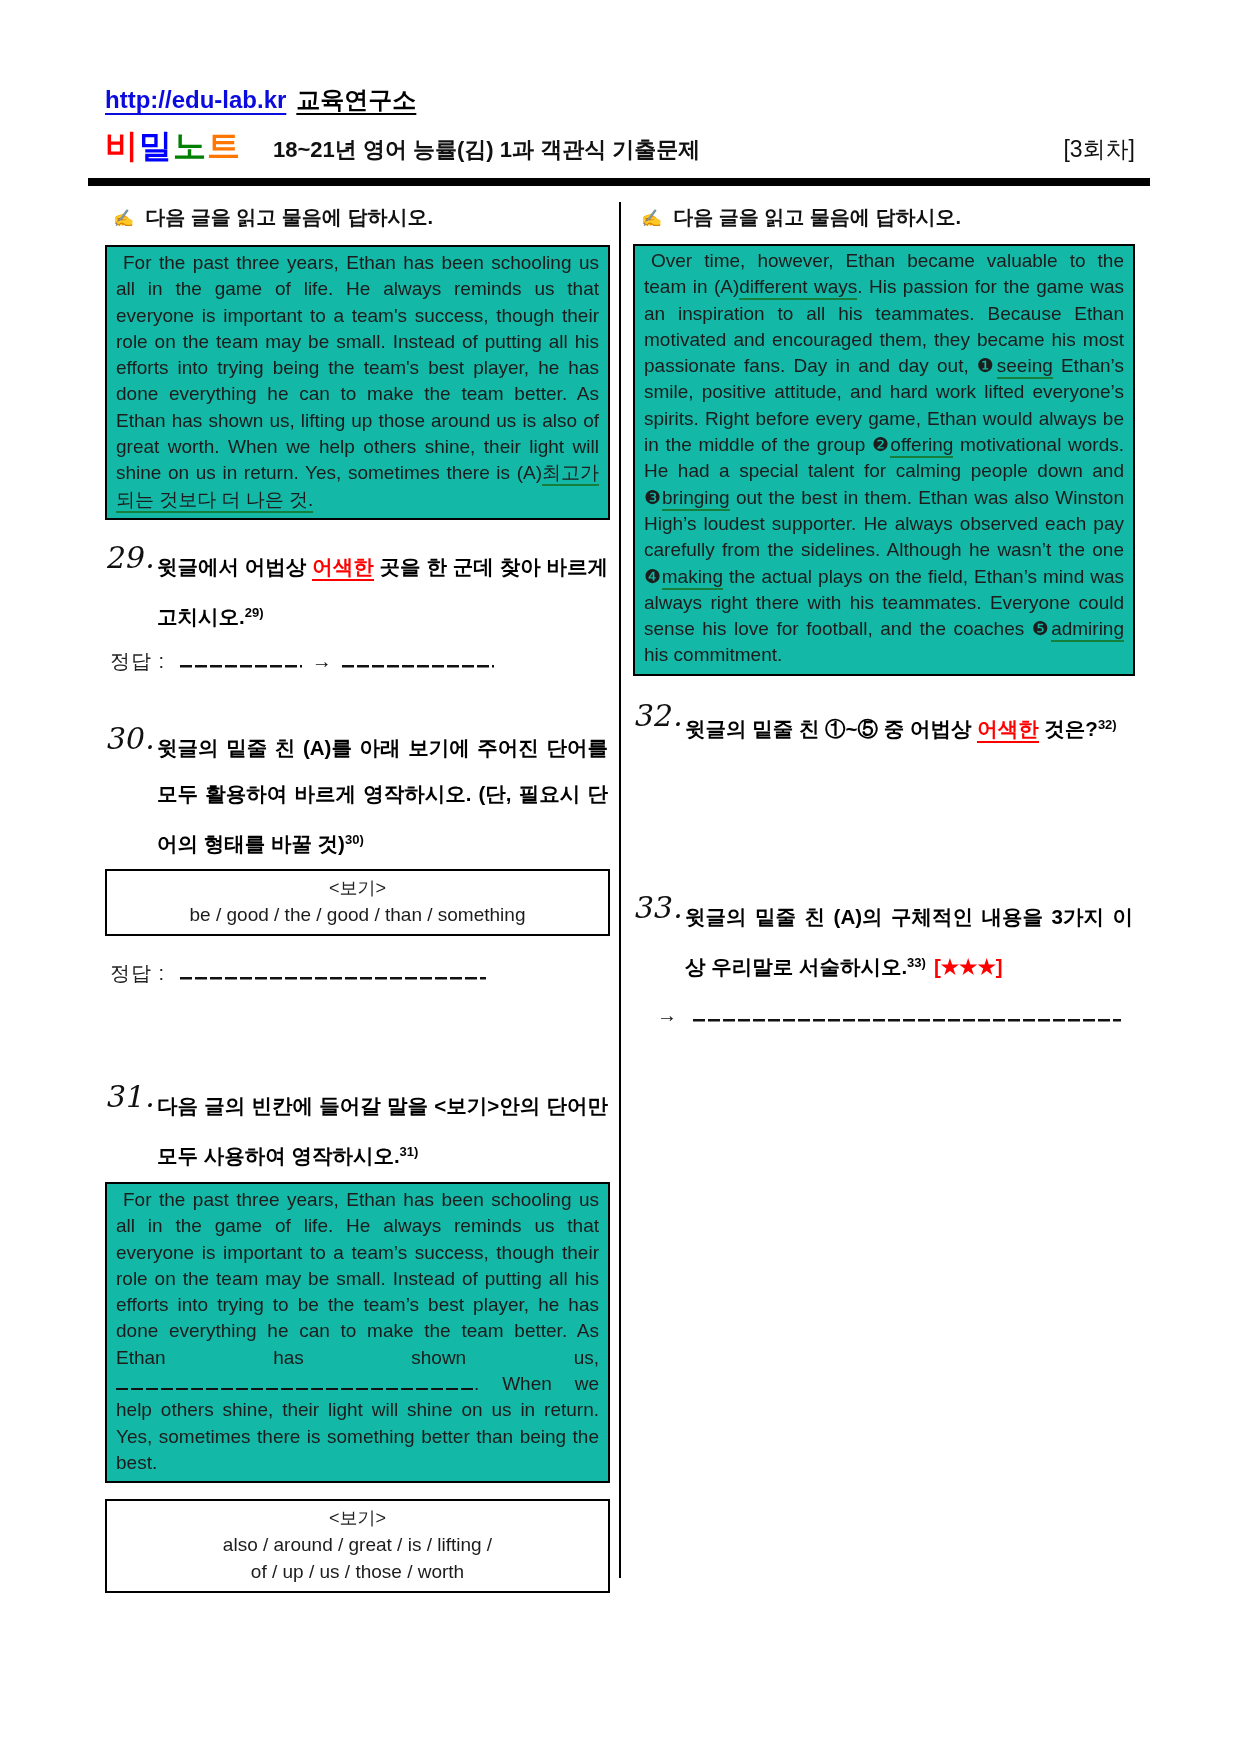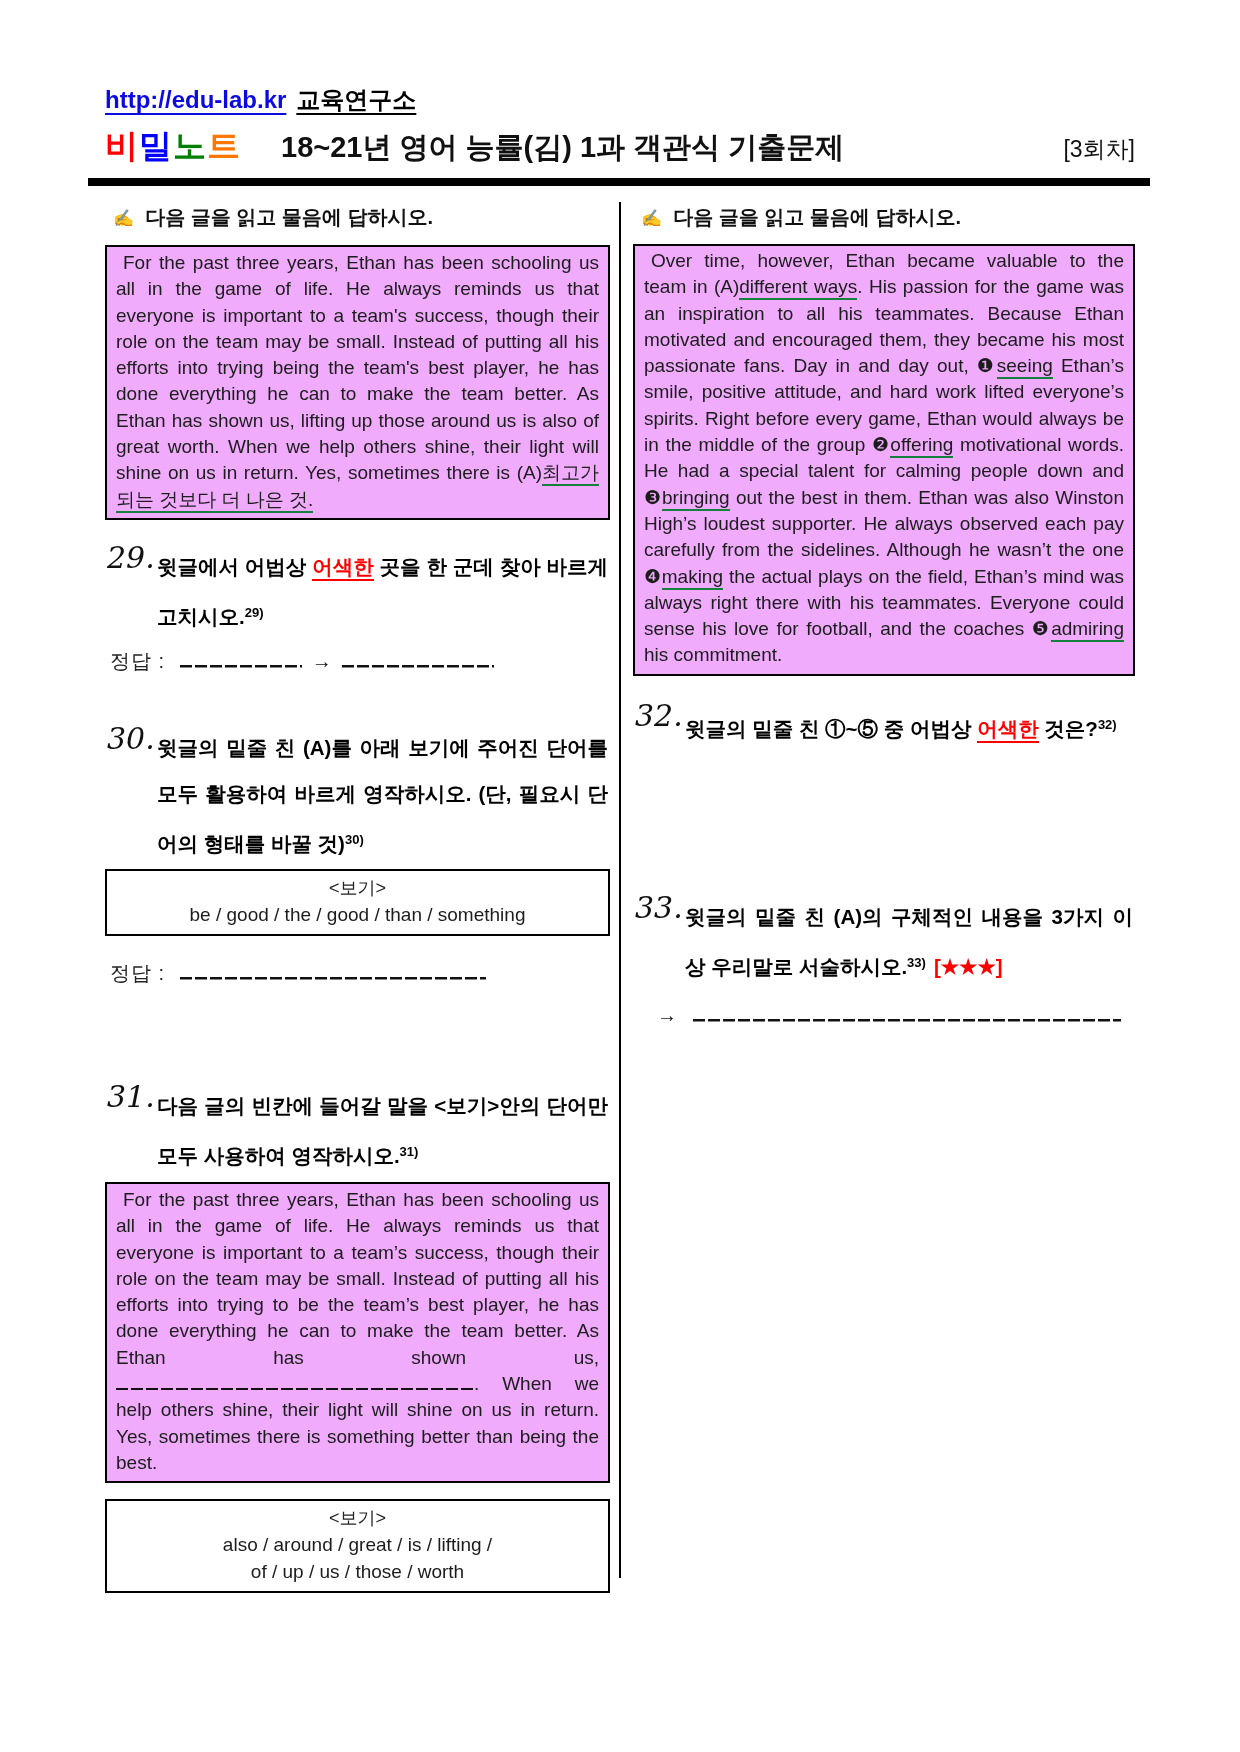--- a/index.html
+++ b/index.html
@@ -8,34 +8,34 @@
     font-family:"Liberation Sans", sans-serif; color:#111; overflow:hidden;
   }
 
   
   .header-link-row { position:absolute; left:105px; top:84px; font-size:24px; font-weight:bold; }
   .url  { color:#0b0be0; text-decoration:underline; text-decoration-thickness:2px; text-underline-offset:5px; }
   .org  { color:#000; margin-left:10px; text-decoration:underline; text-decoration-thickness:2px; text-underline-offset:5px; }
   .title-row { position:absolute; left:105px; right:105px; top:124px; display:flex; align-items:baseline; }
   .brand { font-size:33px; font-weight:bold; letter-spacing:1px; white-space:nowrap; }
   .bc1 { color:#ff0000; } .bc2 { color:#0000ff; } .bc3 { color:#008000; } .bc4 { color:#ff7700; }
-  .doc-title { font-size:29px; font-weight:bold; margin-left:40px; flex:1; white-space:nowrap; }
+  .doc-title { font-size:22px; font-weight:bold; margin-left:32px; flex:1; white-space:nowrap; }
   .round { font-size:23px; font-weight:normal; white-space:nowrap;margin-left:12px; }
   .rule-top    { position:absolute; left:88px;  width:1062px; top:178px;  height:8px; background:#000; }
   .rule-bottom { position:absolute; left:88px;  width:1062px; top:1621px; height:9px; background:#000; }
   .divider { position:absolute; left:619px; top:202px; width:2px; height:1376px; background:#000; }
 
   
   .col-left  { position:absolute; left:105px; top:200px; width:505px; }
   .col-right { position:absolute; left:633px; top:200px; width:502px; }
 
   .prompt { margin:4px 0 12px 8px; font-size:20px; font-weight:bold; line-height:26px; }
   .p-icon { font-size:17px; font-weight:normal; margin-right:11px; }
 
-  .pbox { border:2px solid #000; padding:3px 9px 5px 9px; background:#f0abfc; }
+  .pbox { border:2px solid #000; padding:3px 9px 5px 9px; background:#14b8a6; }
   .ptext { margin:0; font-size:19px; line-height:26.3px; text-align:justify; text-indent:7px; color:#1c1c1c; }
   .u { border-bottom:2px solid #15803d; padding-bottom:1px; }
   .marker { font-weight:normal; }
 
   .q { position:relative; }
   .qnum {
     position:absolute; left:2px; top:-4px;
     font-family:"DejaVu Serif", serif; font-style:italic; font-weight:normal;
     font-size:30px; color:#111;
   }

